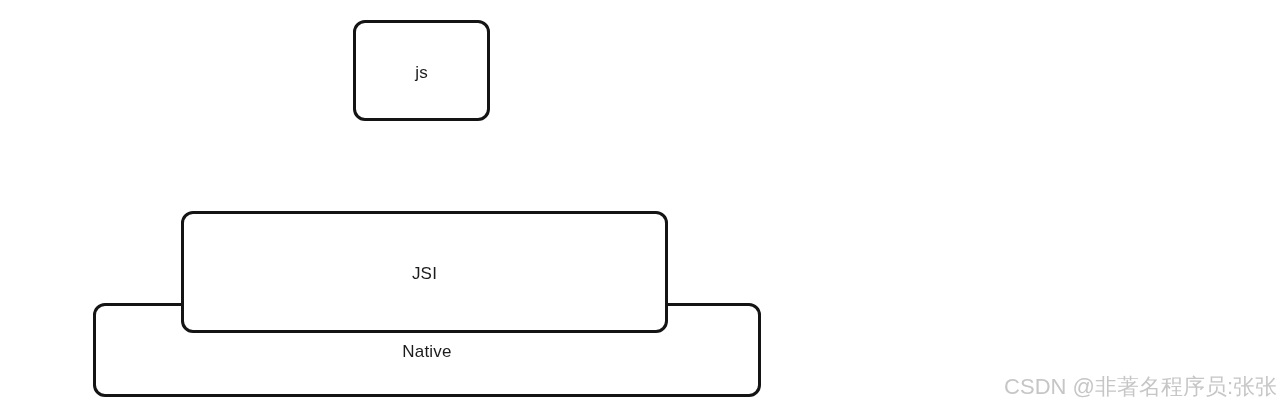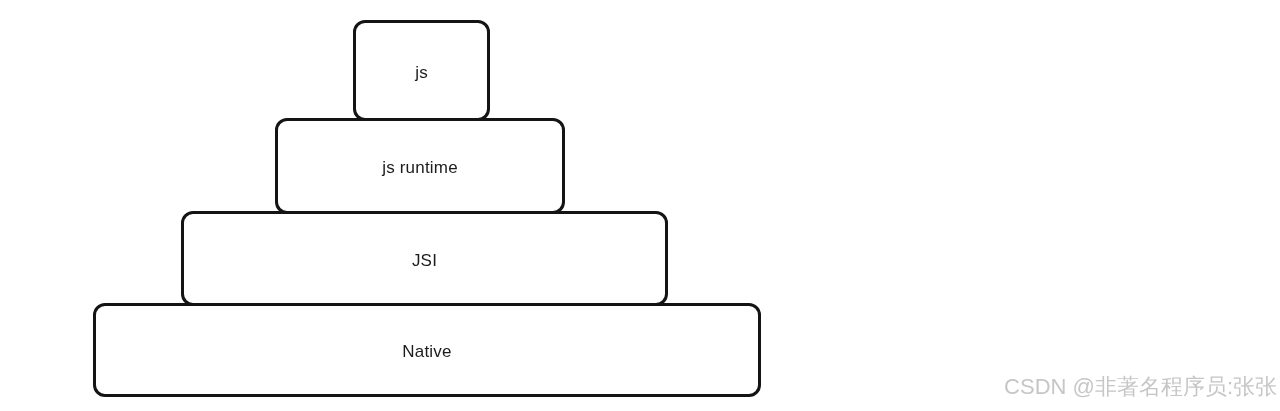--- a/index.html
+++ b/index.html
@@ -30,44 +30,41 @@
     justify-content: center;
   }
   .layer-label {
     font-size: 17px;
     color: #1c1c1c;
     letter-spacing: 0.2px;
     transform: translateY(2px);
   }
   #layer-js        { left: 353px; top: 20px;  width: 137px; height: 101px; z-index: 4; }
   #layer-js-runtime{ left: 275px; top: 118px; width: 290px; height: 96px;  z-index: 3; }
-  #layer-jsi       { left: 181px; top: 211px; width: 487px; height: 95px;  z-index: 2; }
+  #layer-jsi       { left: 181px; top: 211px; width: 487px; height: 122px;  z-index: 2; }
   #layer-native    { left: 93px;  top: 303px; width: 668px; height: 94px;  z-index: 1; text-align: center; }
   .watermark {
     position: absolute;
     right: 3px;
     bottom: 9px;
     font-size: 22px;
     color: #c6c6c6;
     text-shadow: 1px 1px 0 #ffffff;
     white-space: nowrap;
   }
 </style>
 </head>
 <body>
 
 <div class="canvas">
 
   <div id="layer-js" class="layer-box">
     <span class="layer-label">js</span>
   </div>
 
-  <div id="layer-js-runtime" class="layer-box">
-    <span class="layer-label">js runtime</span>
-  </div>
 
   <div id="layer-jsi" class="layer-box">
     <span class="layer-label">JSI</span>
   </div>
 
   <div id="layer-native" class="layer-box">
     <span class="layer-label">Native</span>
   </div>
 
   <div class="watermark">CSDN @非著名程序员:张张</div>

